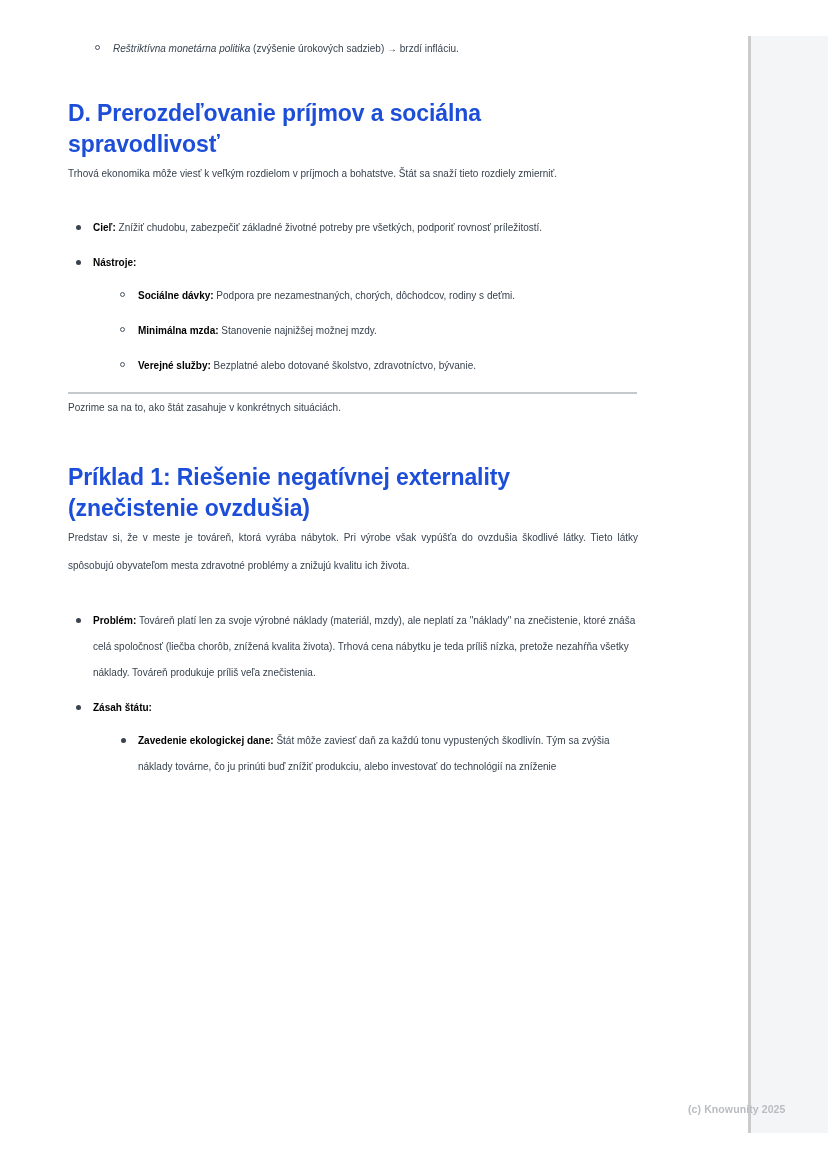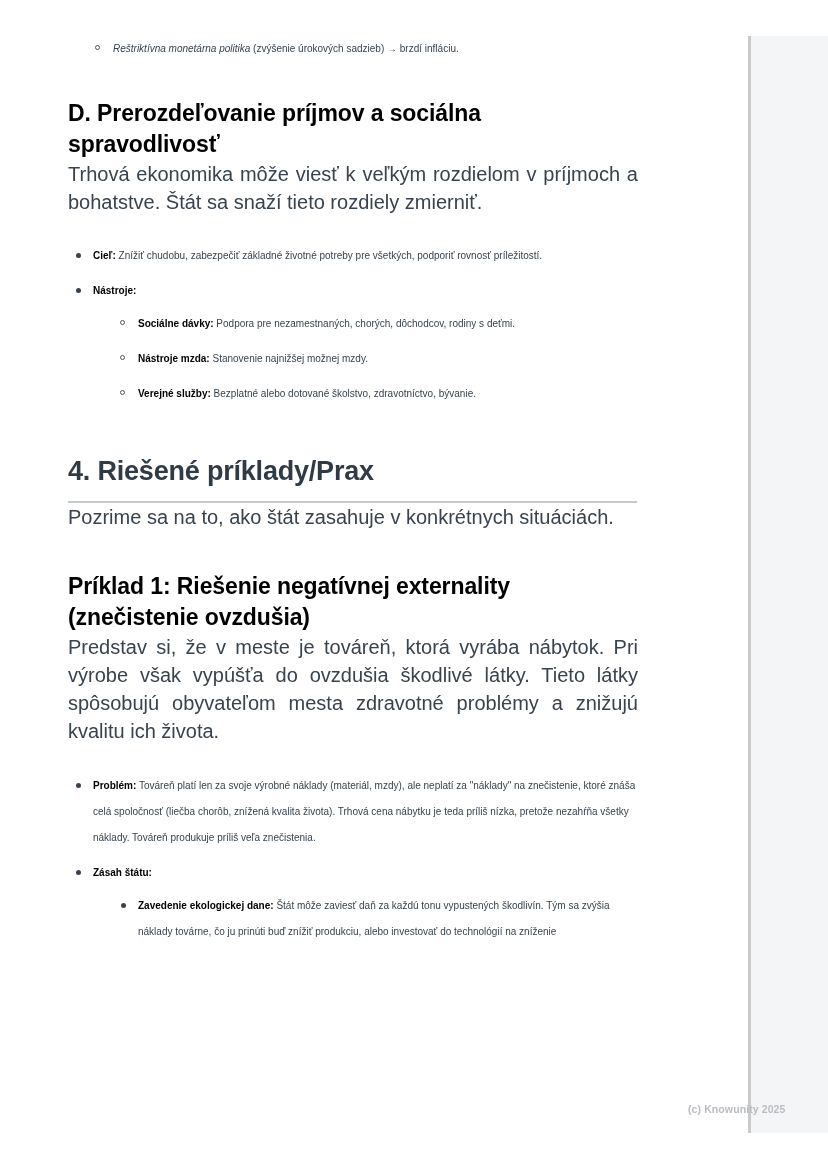--- a/index.html
+++ b/index.html
@@ -39,21 +39,21 @@
   
   .content {
     position: absolute;
     left: 68px;
     top: 0;
     width: 570px;
   }
 
   
   .h2 {
-    color: #000000;
+    color: #1d4ed8;
     font-size: 23px;
     line-height: 31px;
     font-weight: 600;
     letter-spacing: -0.1px;
     margin: 0;
   }
   .h1 {
     color: #2f3b47;
     font-size: 27px;
     line-height: 34px;
@@ -63,21 +63,21 @@
   }
   .rule {
     height: 2px;
     background: #c6c9cc;
     border: 0;
     margin: 0;
     width: 569px;
   }
   p.body {
     color: #38434f;
-    font-size: 20px;
+    font-size: 10px;
     line-height: 28px;
     margin: 0;
   }
   p.justify { text-align: justify; text-align-last: left; }
 
   
   ul {
     list-style: none;
     margin: 0;
     padding: 0;
@@ -180,30 +180,29 @@
       </li>
 
       <li>
         <b class="b">Nástroje:</b><span></span>
 
         <ul class="lvl2">
           <li>
             <b class="b">Sociálne dávky:</b><span> Podpora pre nezamestnaných, chorých, dôchodcov, rodiny s deťmi.</span>
           </li>
           <li>
-            <b class="b">Nástroje mzda:</b><span> Stanovenie najnižšej možnej mzdy.</span>
+            <b class="b">Minimálna mzda:</b><span> Stanovenie najnižšej možnej mzdy.</span>
           </li>
           <li>
             <b class="b">Verejné služby:</b><span> Bezplatné alebo dotované školstvo, zdravotníctvo, bývanie.</span>
           </li>
         </ul>
       </li>
     </ul>
 
-    <h1 class="h1 mt-h1">4. Riešené príklady/Prax</h1>
     <hr class="rule rule-gap">
 
     <p class="body mt-aftrule">Pozrime sa na to, ako štát zasahuje v konkrétnych situáciách.</p>
 
     <h2 class="h2 mt-h2b">Príklad 1: Riešenie negatívnej externality (znečistenie ovzdušia)</h2>
 
     <p class="body justify mt-para2">Predstav si, že v meste je továreň, ktorá vyrába nábytok. Pri výrobe však vypúšťa do ovzdušia škodlivé látky. Tieto látky spôsobujú obyvateľom mesta zdravotné problémy a znižujú kvalitu ich života.</p>
 
     <ul class="lvl1 mt-list2">
 

